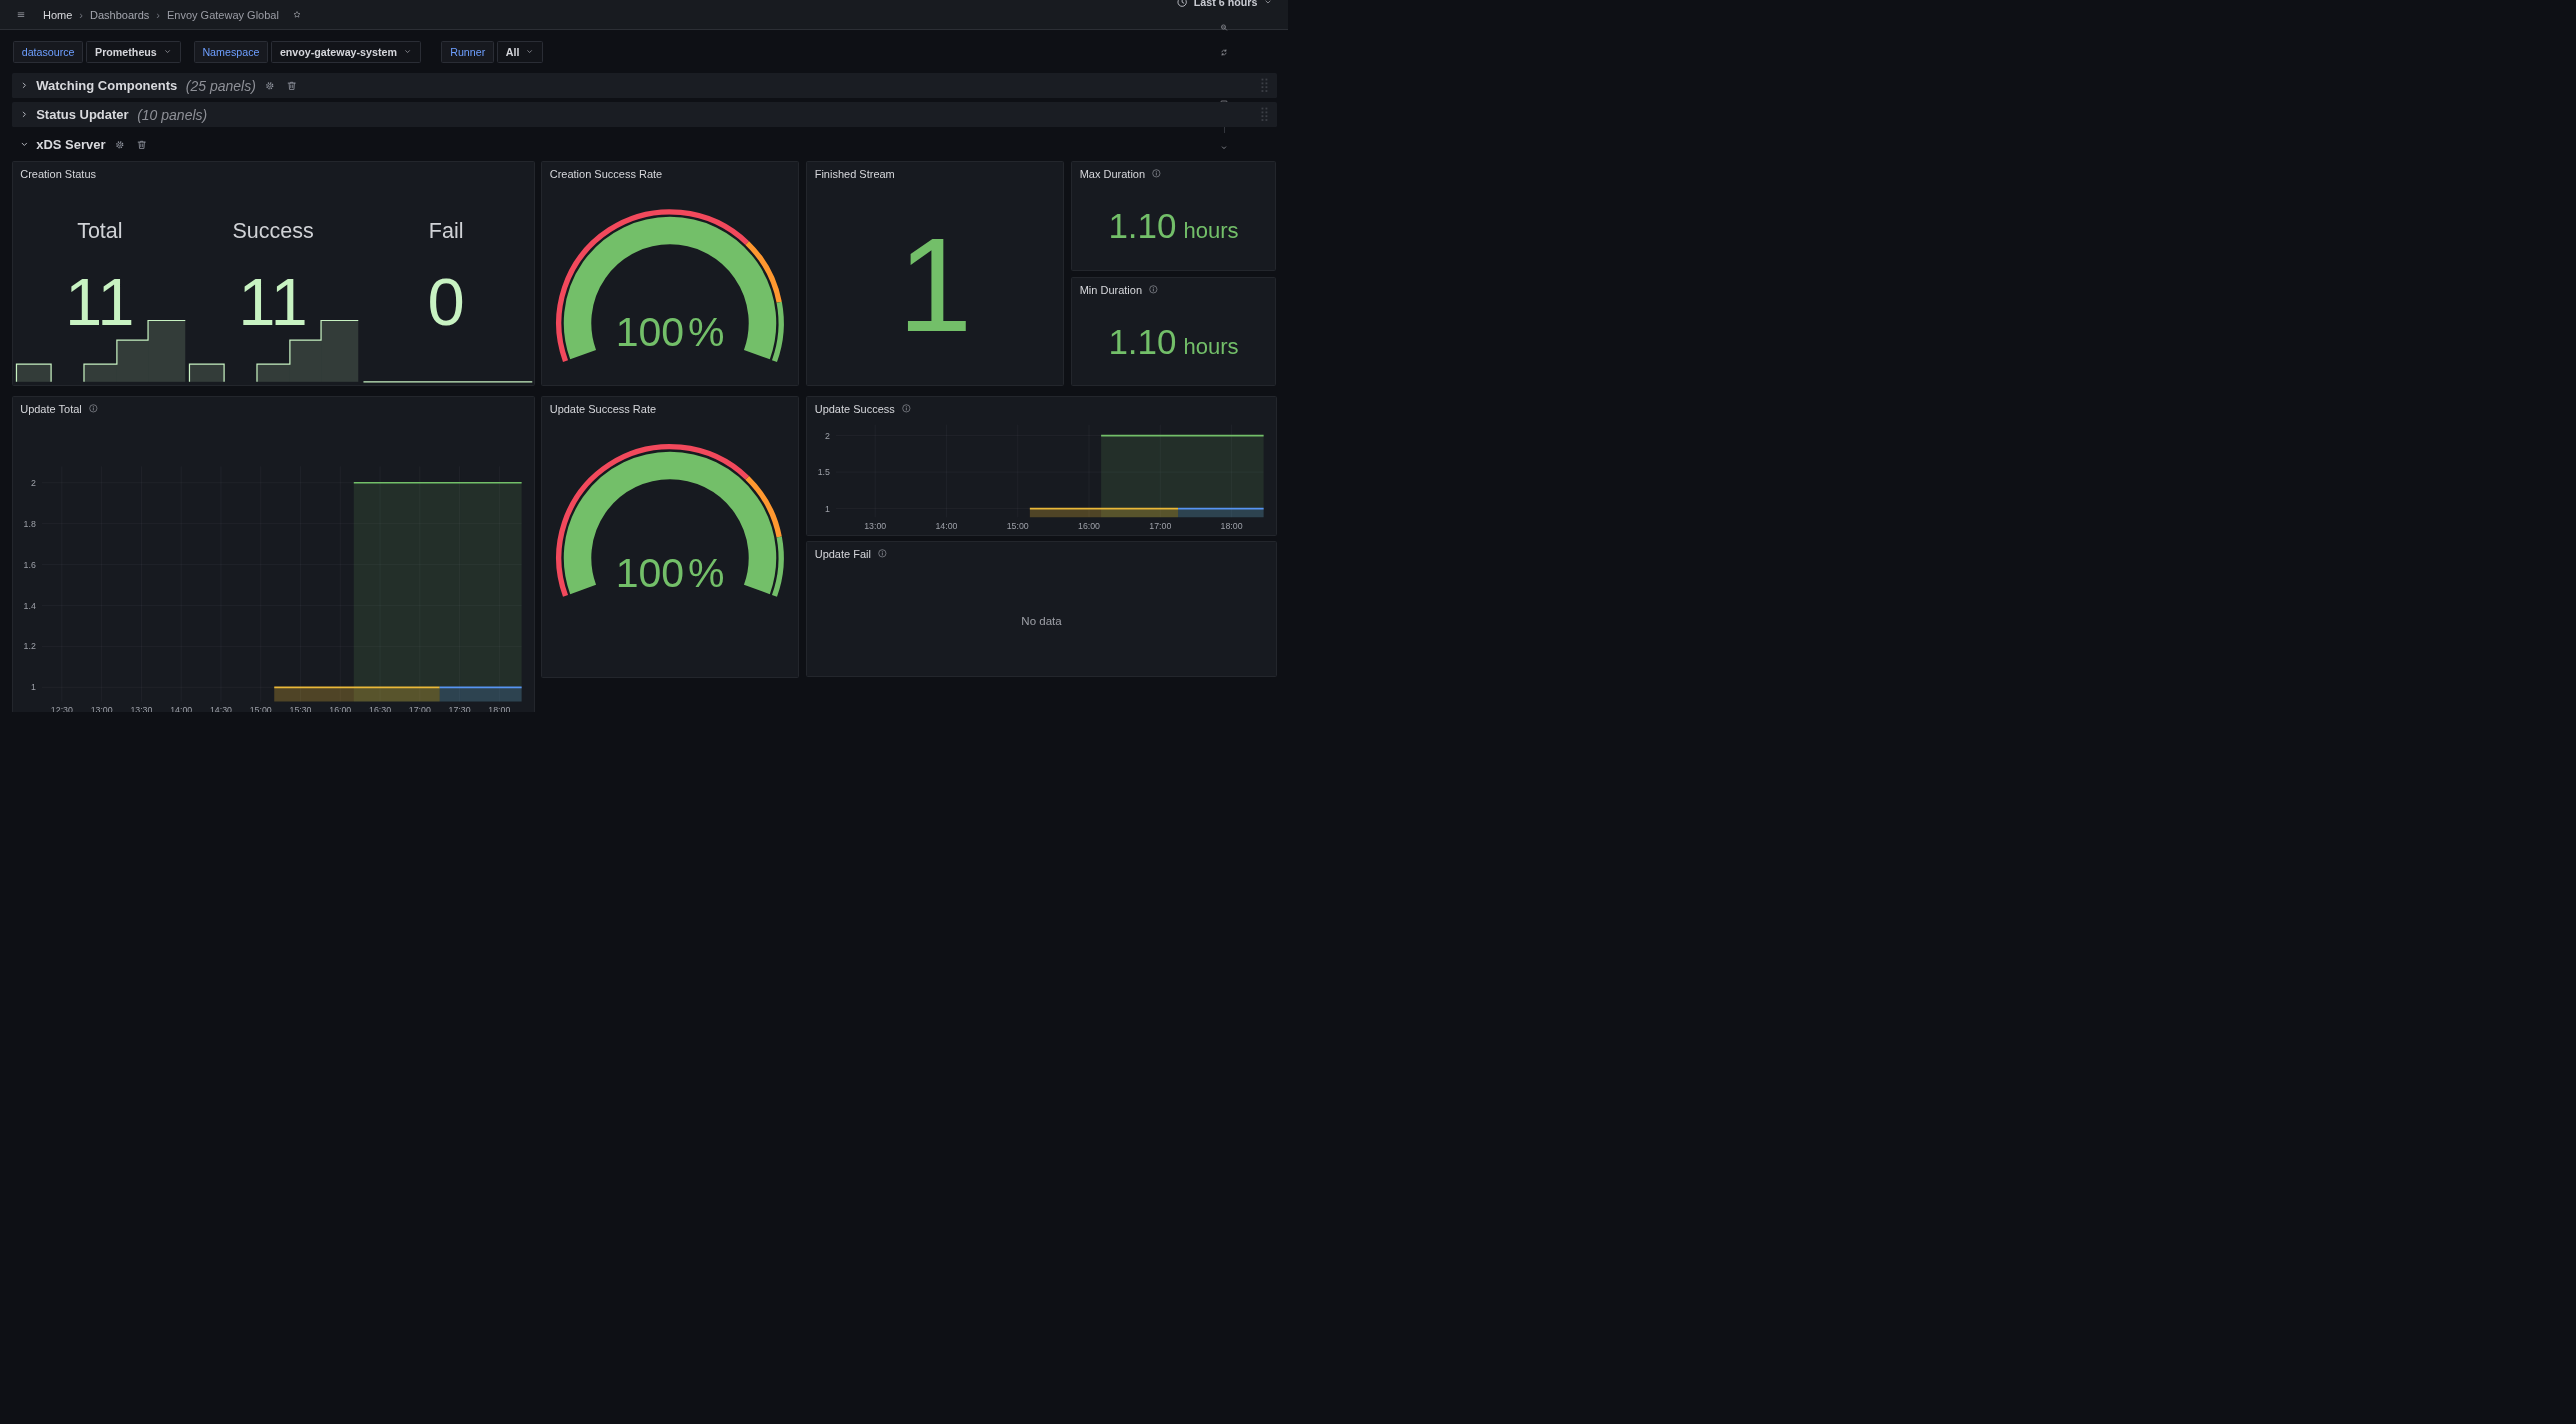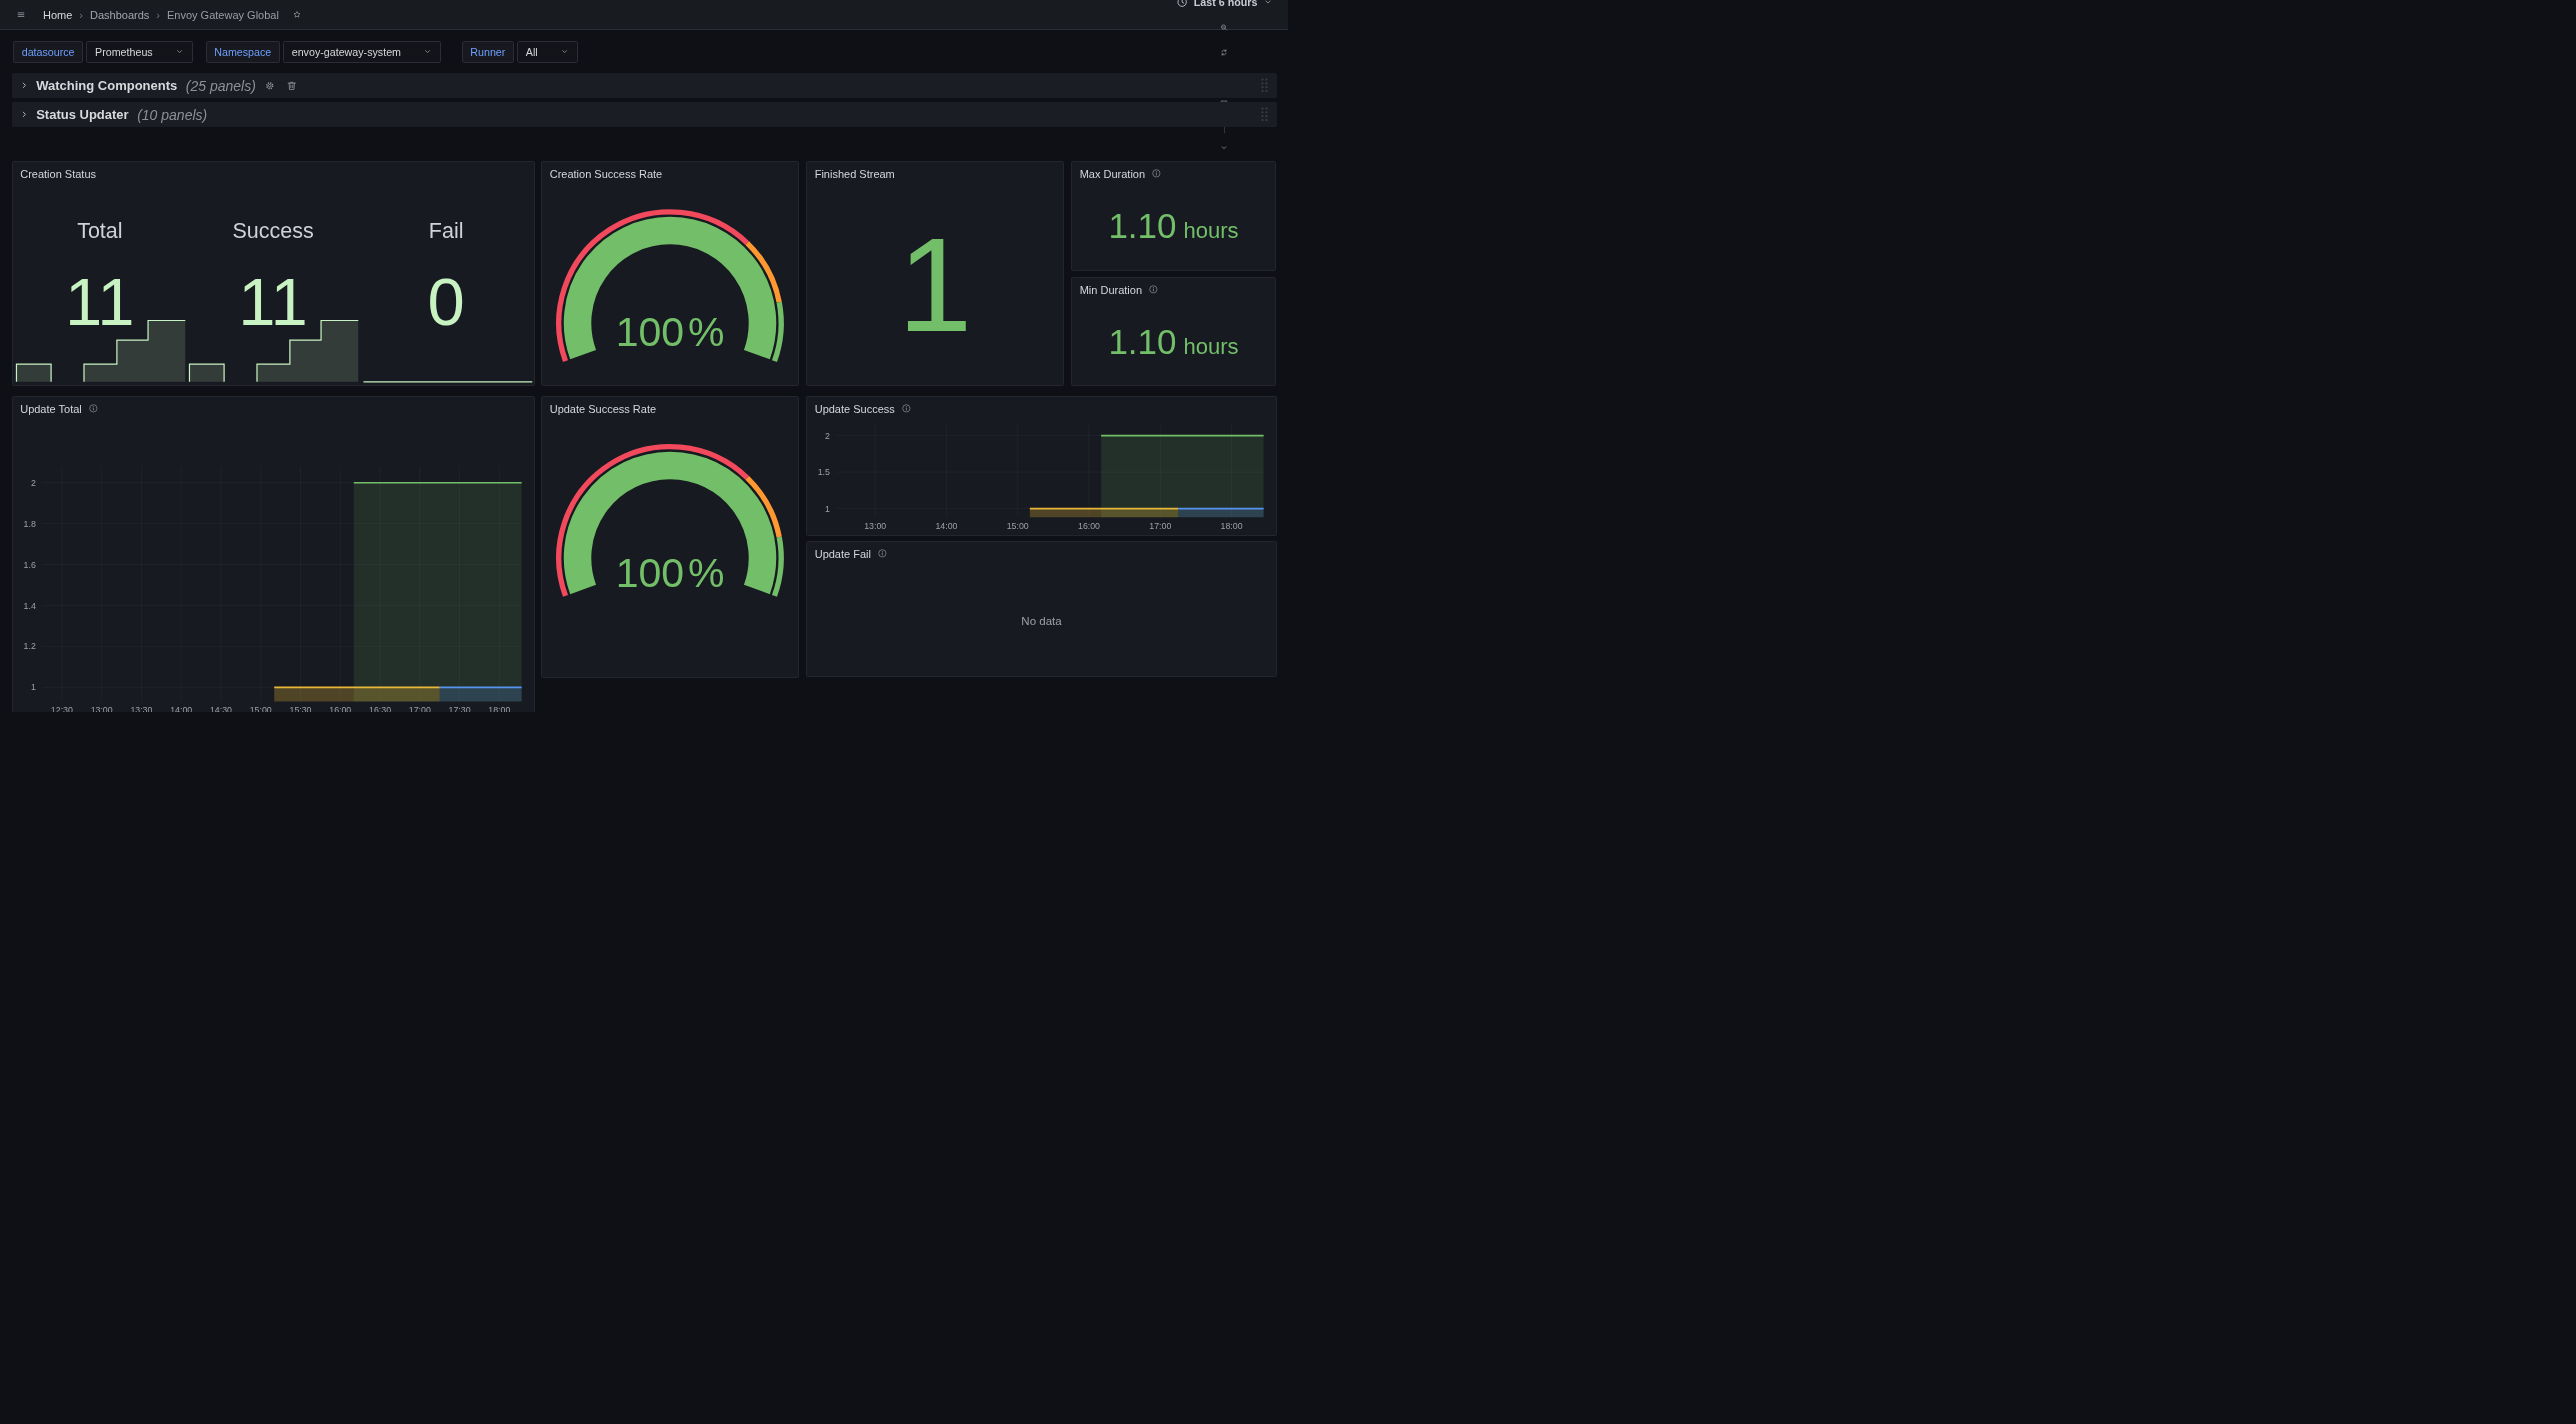--- a/index.html
+++ b/index.html
@@ -24,22 +24,22 @@
                background:#3d71d9;color:#ffffff;font-size:10.7px;font-weight:500;cursor:pointer;}
   .nav-divider{width:0.8px;height:14px;background:#33363d;margin:0 2.3px;}
   .time-btn{display:flex;align-items:center;gap:5.4px;height:20px;padding:0 4.6px;background:none;border:none;
             color:#c9cbd2;font-size:10.7px;font-weight:700;cursor:pointer;}
   
   .vars{position:absolute;top:41px;left:13px;display:flex;align-items:center;}
   .vgroup{display:flex;align-items:center;margin-right:13px;}
   .vgroup.runner{margin-left:7.7px;}
   .vlabel{height:21.5px;display:flex;align-items:center;padding:0 7.7px;background:#17191f;
           border:0.8px solid #2a2d35;border-radius:1.5px;color:#6e9fff;font-size:10.7px;margin-right:3.1px;}
-  .vvalue{height:21.5px;display:flex;align-items:center;gap:22px;padding:0 7.7px;background:#121419;
-          border:0.8px solid #2a2d35;border-radius:1.5px;color:#d5d6db;font-size:10.7px;cursor:pointer;}
+  .vvalue{height:21.5px;display:flex;align-items:center;gap:6px;padding:0 7.7px;background:#121419;
+          border:0.8px solid #2a2d35;border-radius:1.5px;color:#d5d6db;font-size:10.7px;cursor:pointer;font-weight:bold;}
   .vvalue .chev{color:#9a9ca4;}
   
   .rowhdr{position:absolute;left:11.5px;width:1265px;display:flex;align-items:center;gap:7px;padding:0 7px;}
   .rowhdr.band{background:#1a1d23;border-radius:1.5px;}
   .row-title{font-size:13px;font-weight:600;color:#d8d9dd;}
   .row-count{font-size:14px;font-style:italic;color:#8e9097;margin-left:1.5px;}
   .row-icon{color:#9296a0;display:flex;align-items:center;cursor:pointer;background:none;border:none;padding:1.5px;}
   .row-chevron{color:#c4c6cc;display:flex;align-items:center;}
   .row-grip{margin-left:auto;color:#3c3f46;display:flex;align-items:center;cursor:grab;}
   
@@ -282,20 +282,38 @@
       </span>
     <span class="row-title">Status Updater</span>
     <span class="row-count">(10 panels)</span>
     <span class="row-grip">
         <svg width="9.2" height="17" viewBox="0 0 12 22">
           <use href="#i-grip"></use>
         </svg>
       </span>
   </div>
 
+  <div class="rowhdr" style="top:132px;height:24.5px;">
+    <span class="row-chevron">
+        <svg width="10.7" height="10.7" viewBox="0 0 14 14">
+          <use href="#i-chev-down"></use>
+        </svg>
+      </span>
+    <span class="row-title">xDS Server</span>
+    <button class="row-icon">
+        <svg width="11.5" height="11.5" viewBox="0 0 15 15">
+          <use href="#i-gear"></use>
+        </svg>
+      </button>
+    <button class="row-icon">
+        <svg width="11.5" height="11.5" viewBox="0 0 15 15">
+          <use href="#i-trash"></use>
+        </svg>
+      </button>
+  </div>
 
   <div class="panel" style="left:11.5px;top:161px;width:523px;height:225px;">
     <div class="panel-title">
         <span>Creation Status</span>
       </div>
     <div class="stat-cols">
       <div class="stat-col">
         <div class="stat-label">Total</div>
         <div class="stat-value">11</div>
         <svg class="spark" viewBox="0 0 226 86">

